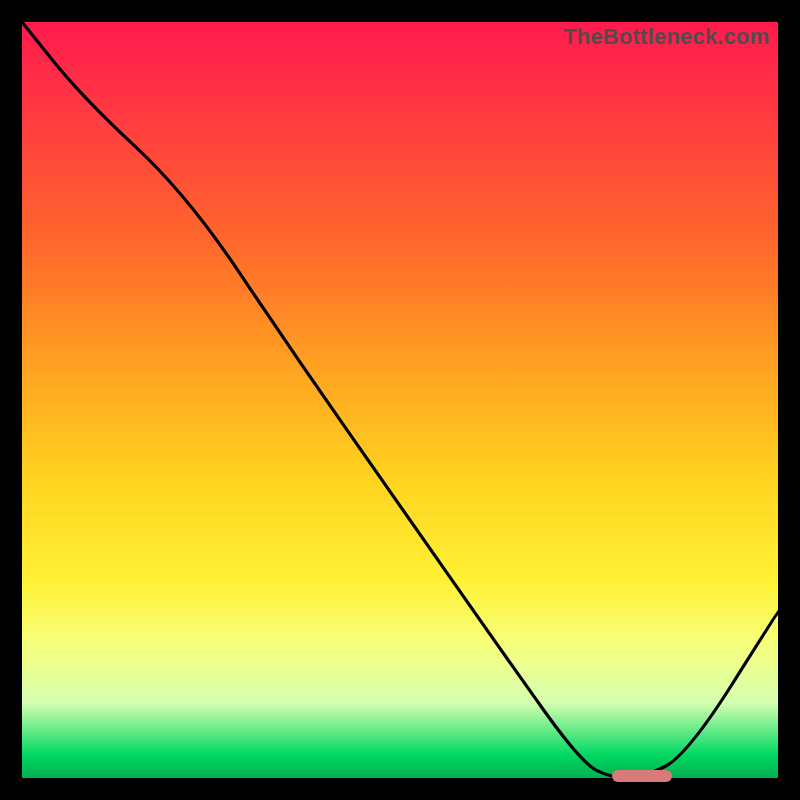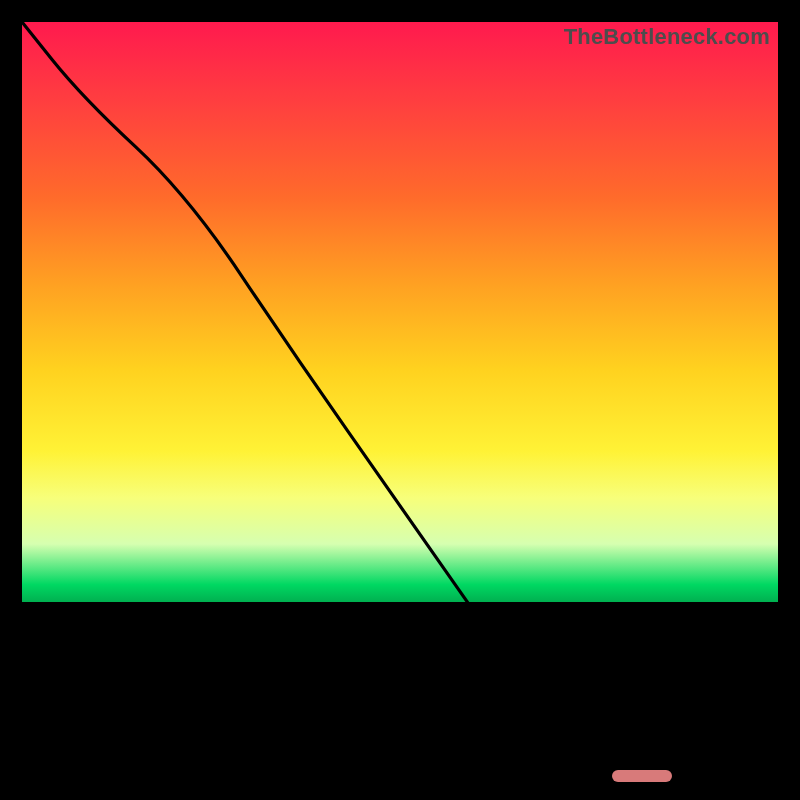--- a/index.html
+++ b/index.html
@@ -14,21 +14,21 @@
   .stage {
     position: relative;
     width: 800px;
     height: 800px;
   }
   .plot {
     position: absolute;
     left: 22px;
     top: 22px;
     width: 756px;
-    height: 580px;
+    height: 756px;
     background: linear-gradient(
       to bottom,
       #ff1a4e 0%,
       #ff3f3f 14%,
       #ff6a2b 30%,
       #ffa022 45%,
       #ffd21f 60%,
       #fff236 74%,
       #f7ff7a 82%,
       #d6ffb0 90%,

